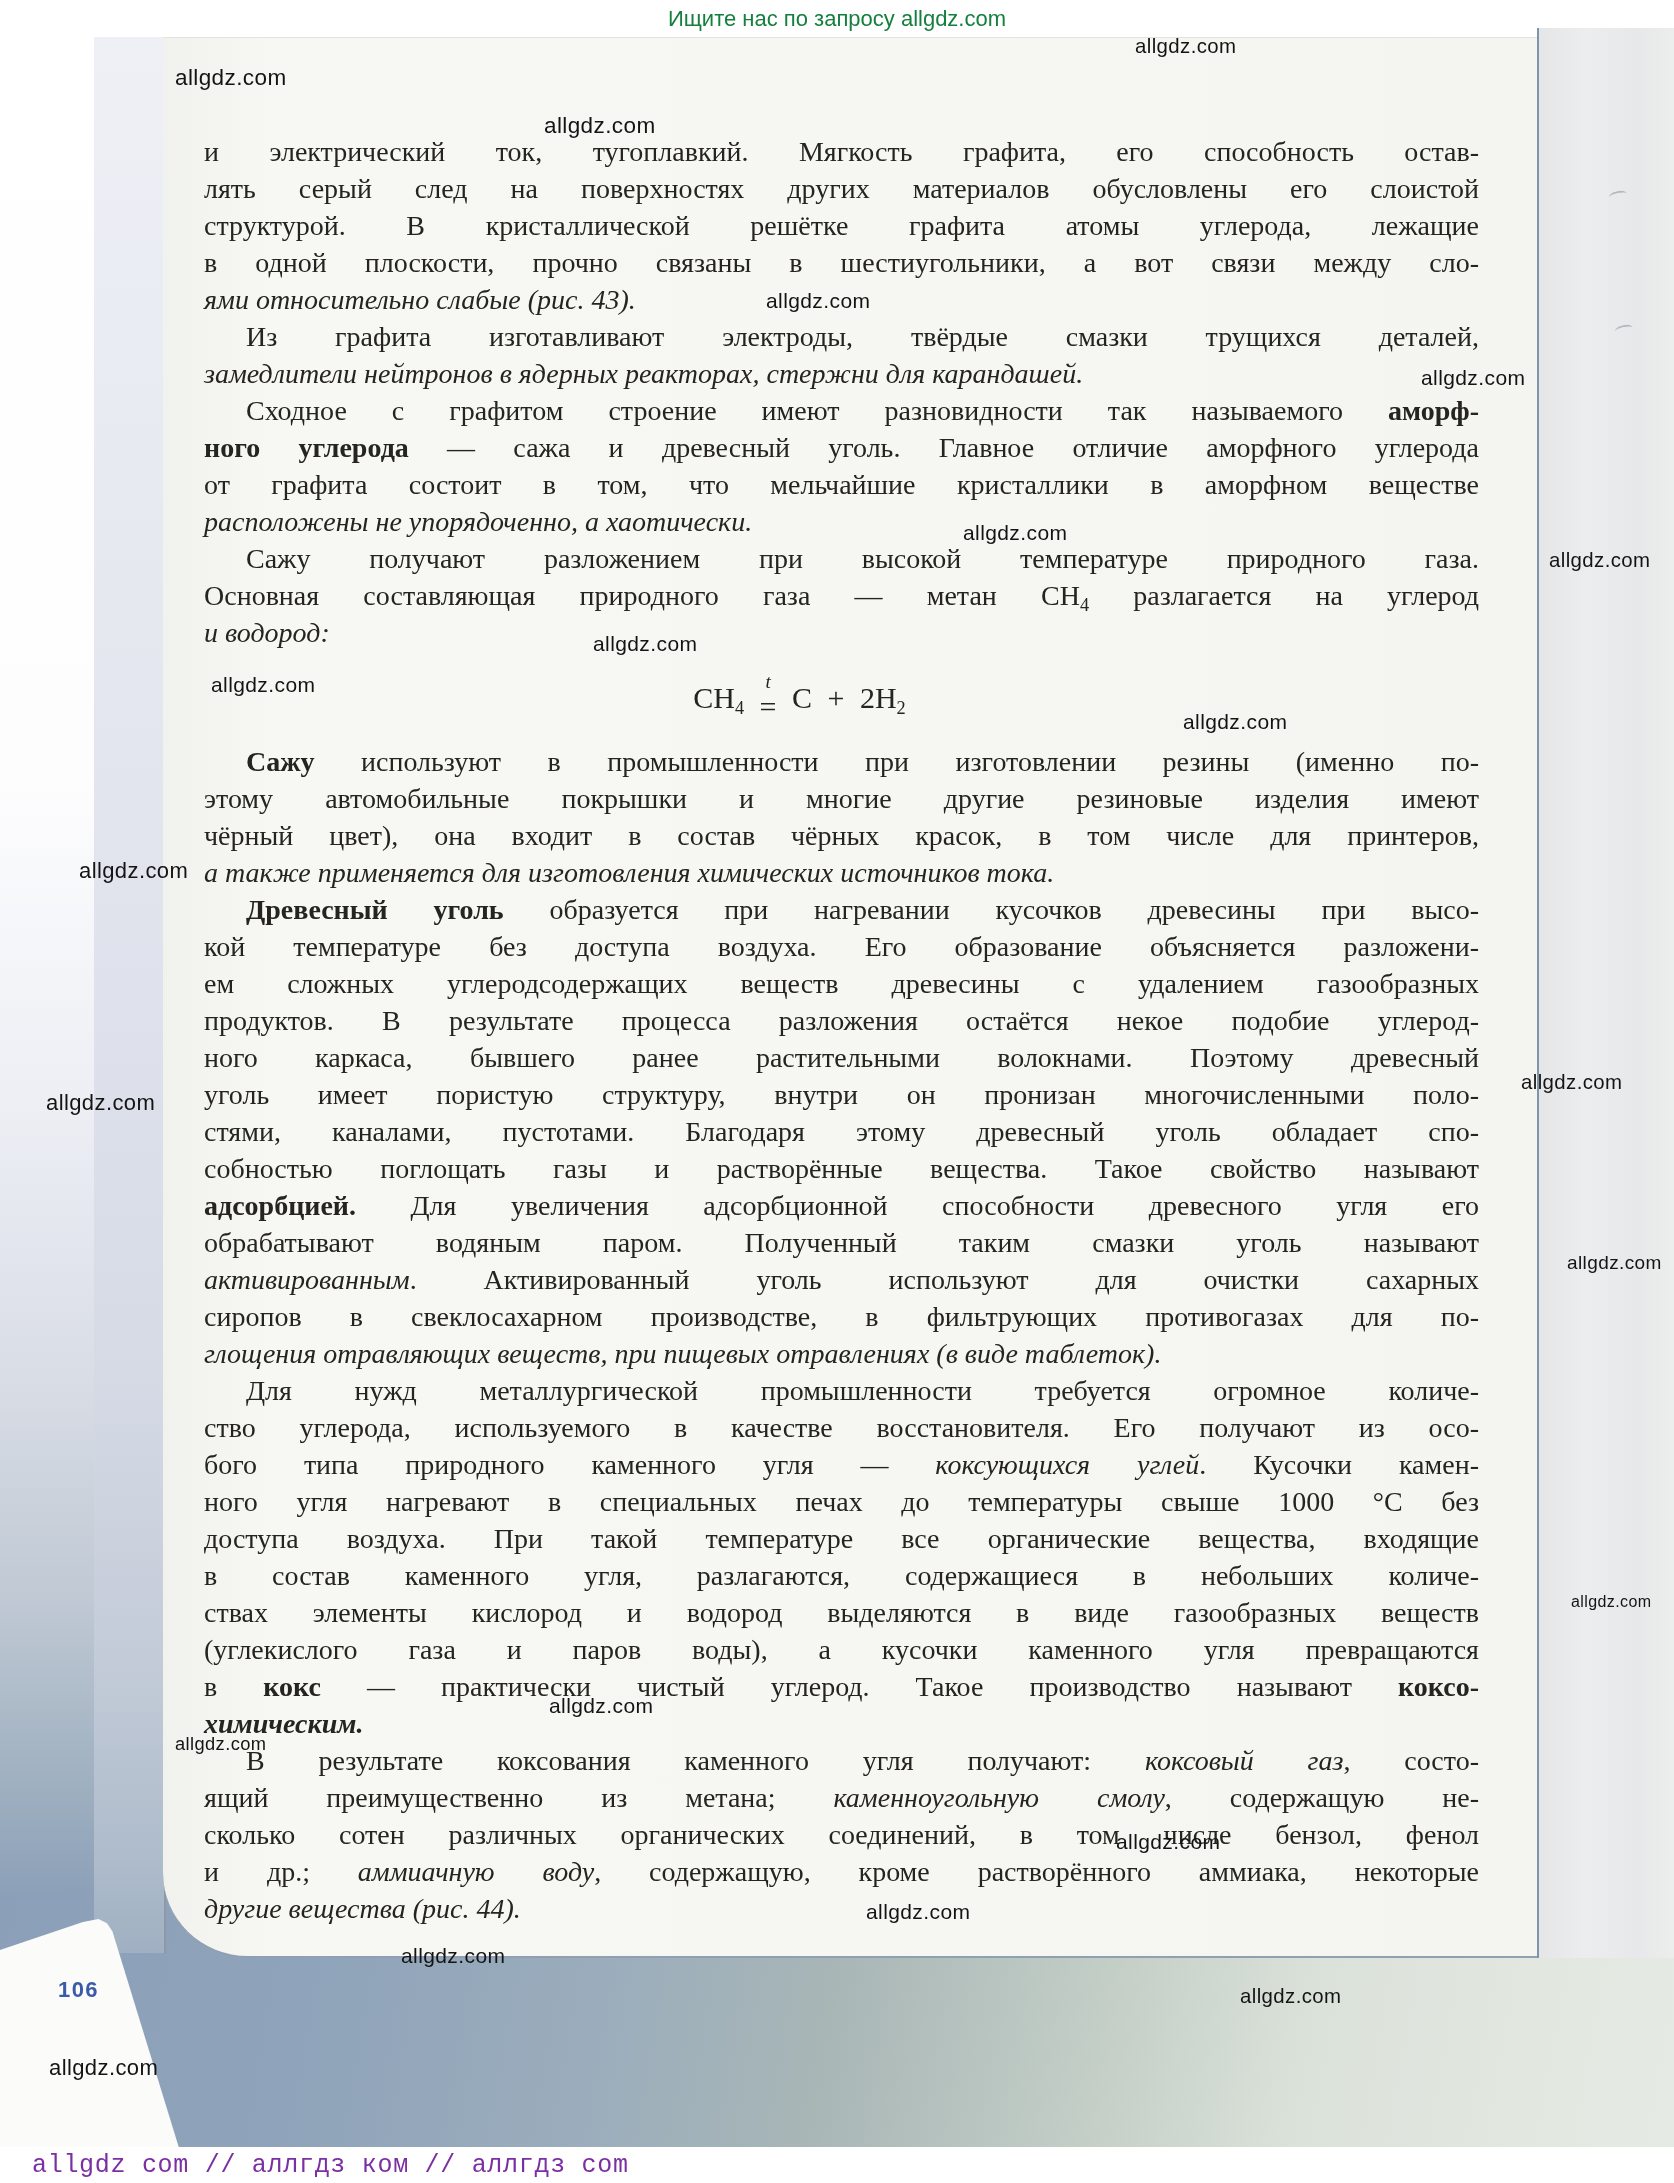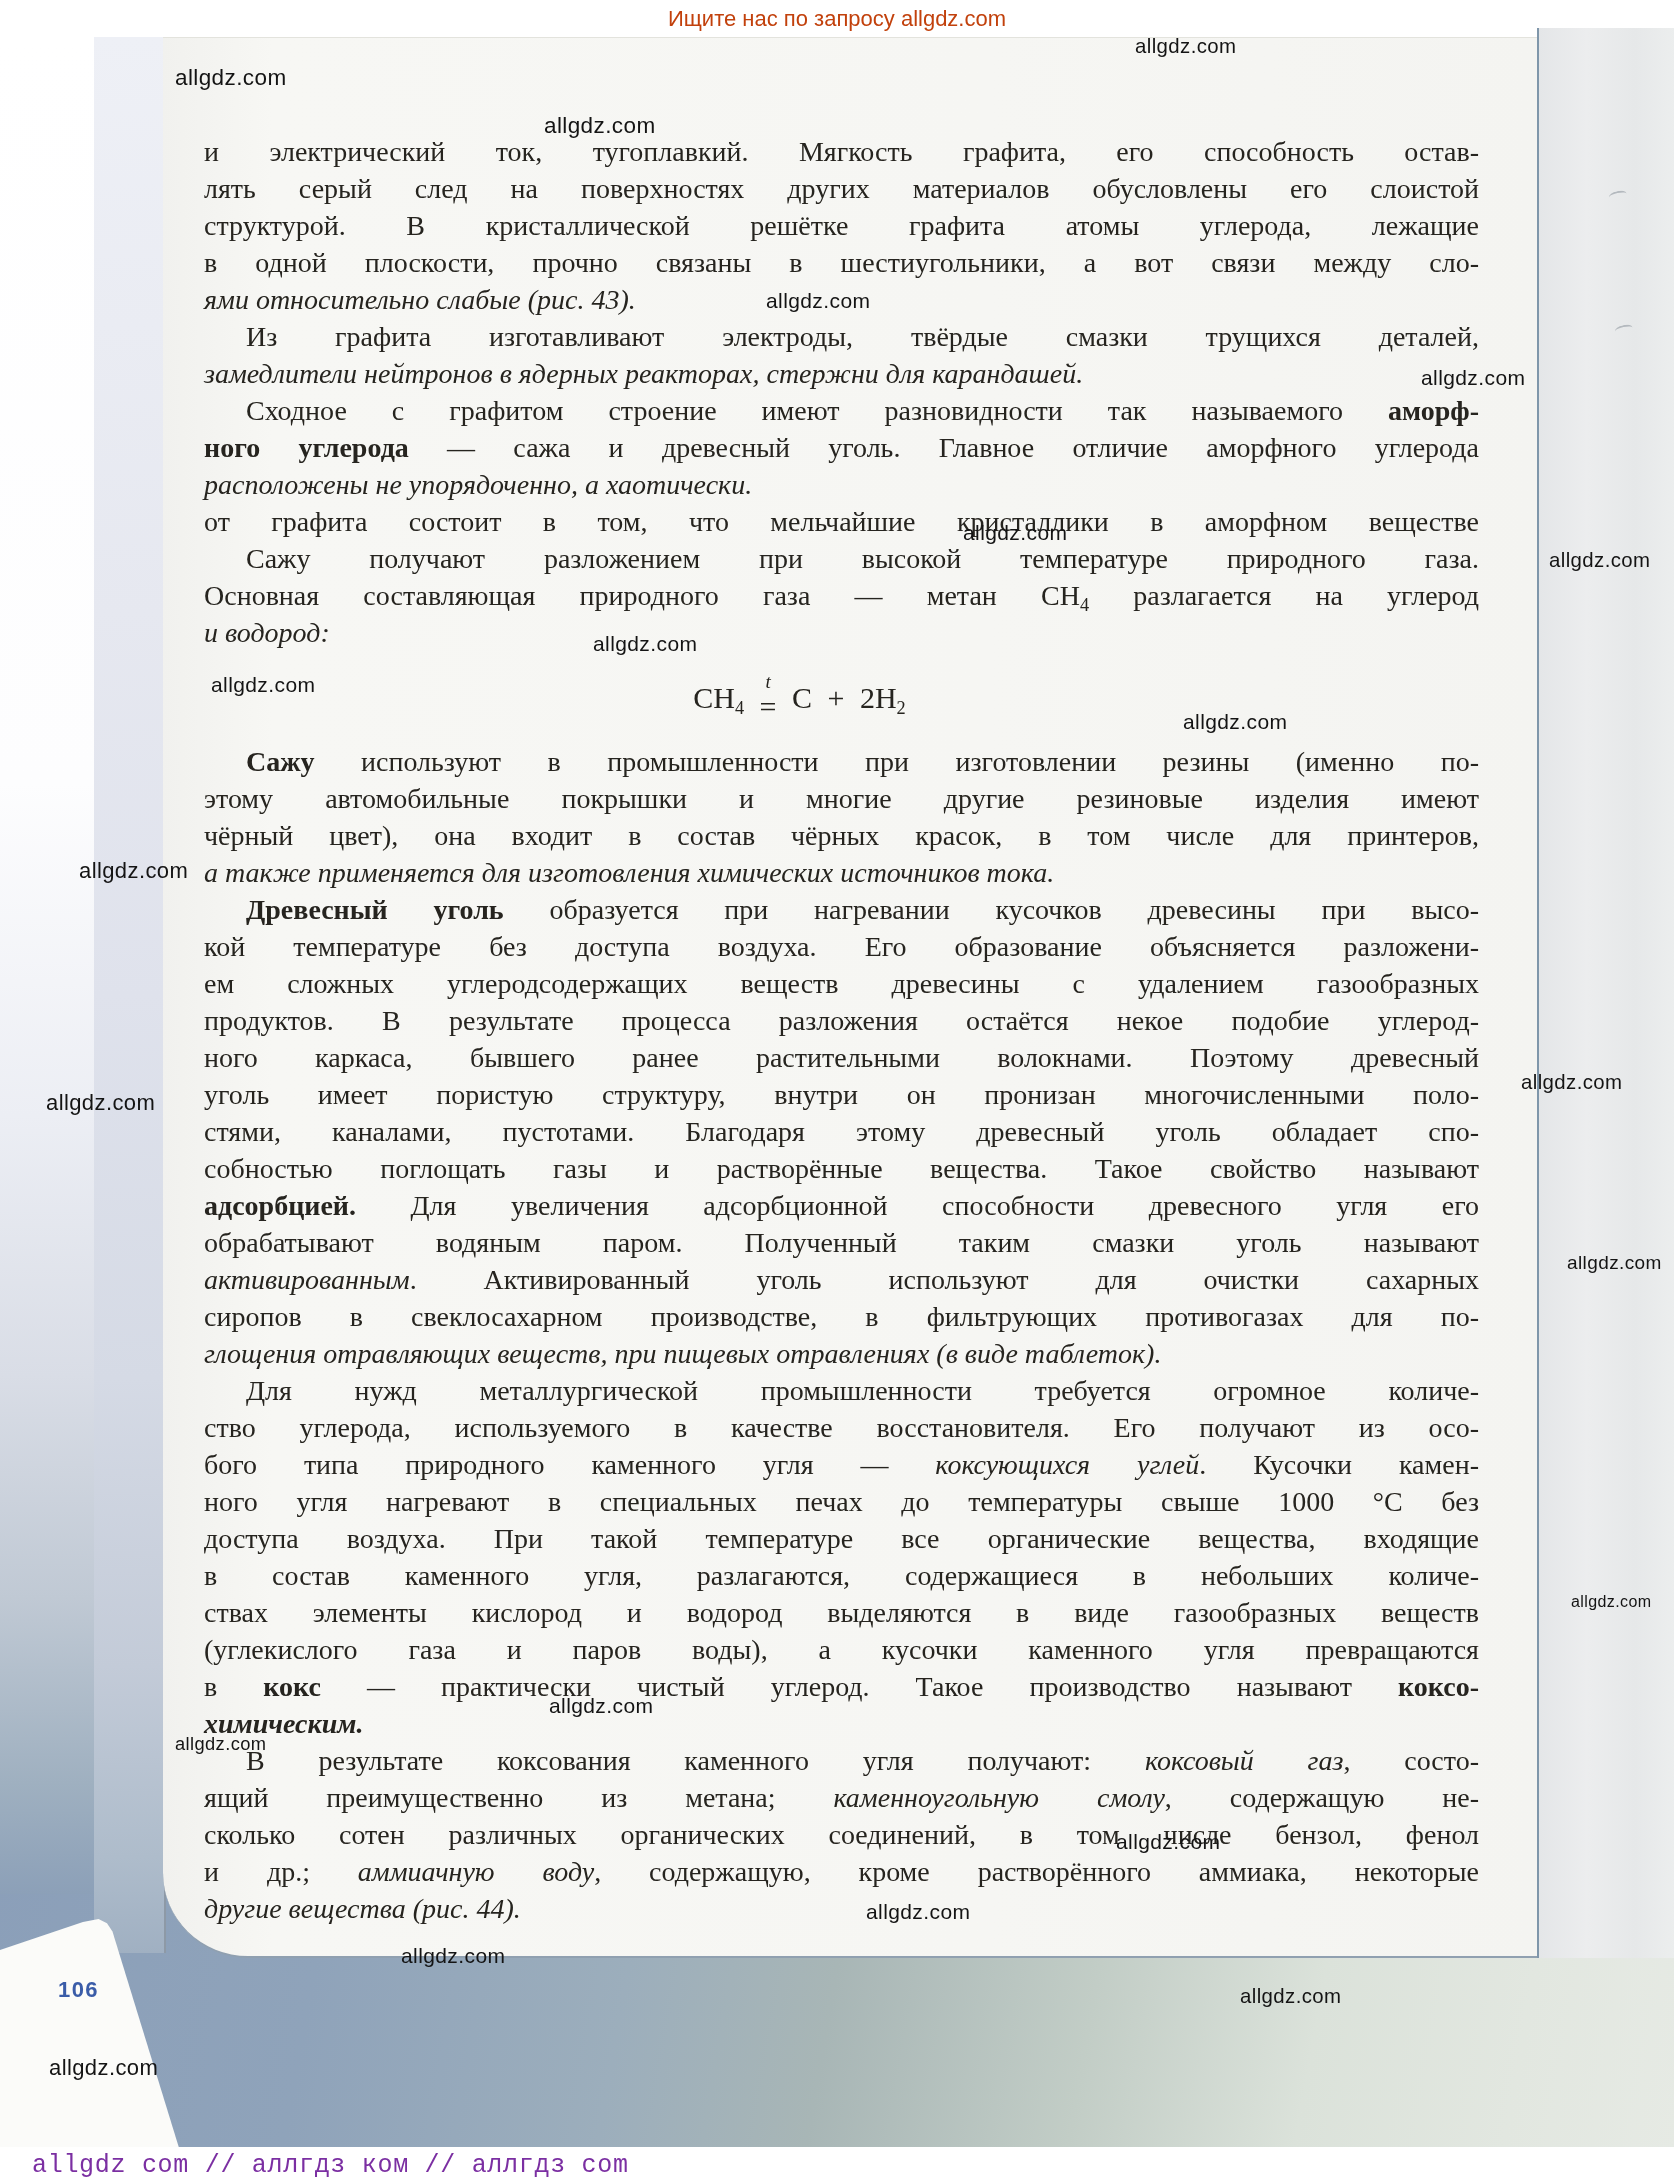--- a/index.html
+++ b/index.html
@@ -76,43 +76,43 @@
     position:absolute;left:0;top:2147px;width:1674px;height:37px;background:#ffffff;
   }
   .footer-text{
     position:absolute;left:0;top:4.2px;width:1674px;text-align:left;
     font-family:Liberation Mono, monospace;font-size:25px;font-weight:500;letter-spacing:0.7px;padding-left:32px;
   }
 </style>
 </head>
 <body>
 
-<div class="promo-top" style="color: #c2410c;">Ищите нас по запросу allgdz.com</div>
+<div class="promo-top" style="color: #15803d;">Ищите нас по запросу allgdz.com</div>
 
 <div class="backdrop"></div>
 <div class="left-margin-fade"></div>
 <div class="left-strip"></div>
 <div class="right-strip">
   <div class="artifact" style="left:70px;top:163px;"></div>
   <div class="artifact" style="left:76px;top:297px;"></div>
 </div>
 
 <div class="page">
   <div id="text-block">
       <div class="line"><span>и электрический ток, тугоплавкий. Мягкость графита, его способность остав-</span></div>
       <div class="line"><span>лять серый след на поверхностях других материалов обусловлены его слоистой</span></div>
       <div class="line"><span>структурой. В кристаллической решётке графита атомы углерода, лежащие</span></div>
       <div class="line"><span>в одной плоскости, прочно связаны в шестиугольники, а вот связи между сло-</span></div>
       <div class="line last"><span>ями относительно слабые (рис. 43).</span></div>
       <div class="line ind"><span>Из графита изготавливают электроды, твёрдые смазки трущихся деталей,</span></div>
       <div class="line last"><span>замедлители нейтронов в ядерных реакторах, стержни для карандашей.</span></div>
       <div class="line ind"><span>Сходное с графитом строение имеют разновидности так называемого </span><b>аморф-</b></div>
       <div class="line"><b>ного углерода</b><span> — сажа и древесный уголь. Главное отличие аморфного углерода</span></div>
+      <div class="line"><span>от графита состоит в том, что мельчайшие кристаллики в аморфном веществе</span></div>
       <div class="line last"><span>расположены не упорядоченно, а хаотически.</span></div>
-      <div class="line"><span>от графита состоит в том, что мельчайшие кристаллики в аморфном веществе</span></div>
       <div class="line ind"><span>Сажу получают разложением при высокой температуре природного газа.</span></div>
       <div class="line"><span>Основная составляющая природного газа — метан CH</span><sub>4</sub><span> разлагается на углерод</span></div>
       <div class="line last"><span>и водород:</span></div>
       <div class="formula-line">
         <span>CH<sub>4</sub></span>
         <span class="eqwrap">
           <span class="over">t</span>
           <span>=</span>
         </span>
         <span>C</span>

